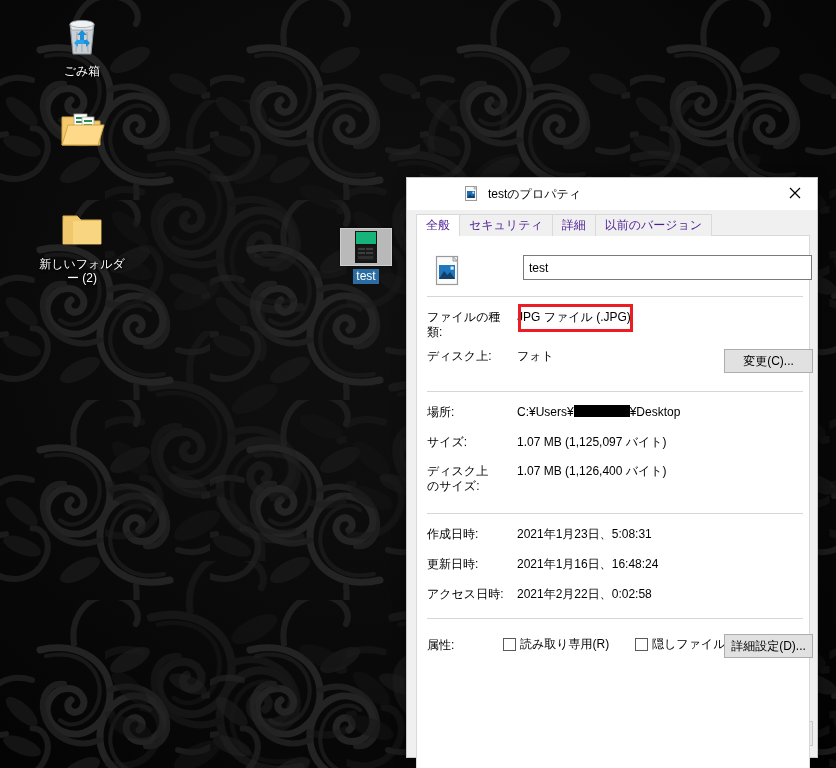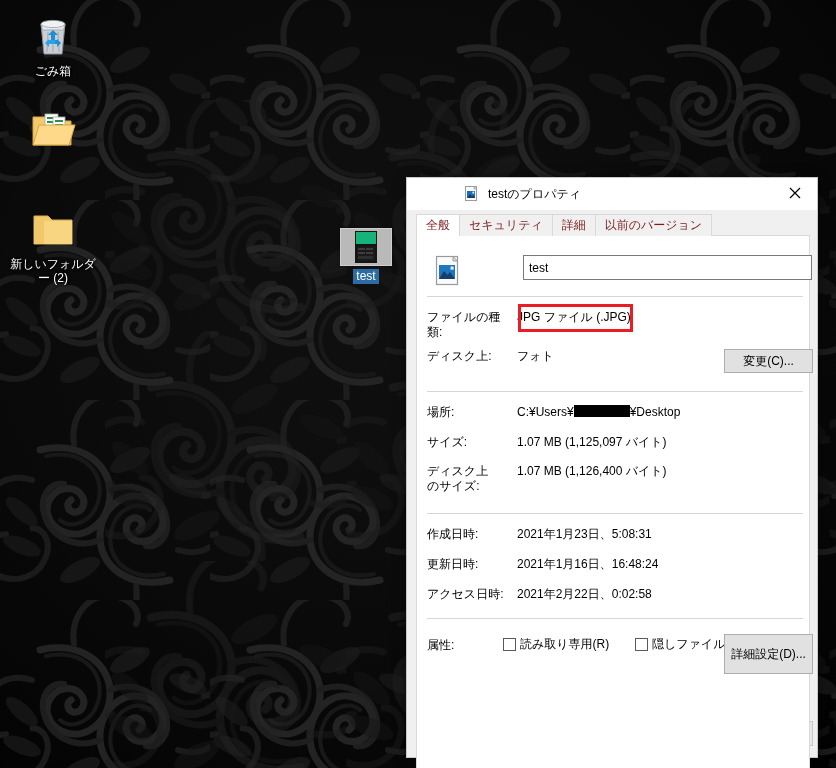--- a/index.html
+++ b/index.html
@@ -26,20 +26,21 @@
   
   .desk-icon {
     position: absolute;
     width: 96px;
     text-align: center;
     color: #ffffff;
     font-size: 12px;
     line-height: 14px;
     text-shadow: 0 0 3px rgba(0,0,0,0.95), 1px 1px 2px rgba(0,0,0,0.95);
     cursor: default;
+    margin-left: 29px;
   }
   .desk-icon .glyph {
     width: 48px; height: 48px;
     margin: 0 auto 4px auto;
     display: block;
   }
   .desk-icon .lbl { display: block; padding: 0 2px; }
 
   #icon-recycle { left: 5px;  top: 12px; }
   #icon-folder1 { left: 5px;  top: 105px; }
@@ -118,21 +119,21 @@
   }
   .tab {
     height: 22px;
     line-height: 21px;
     padding: 0 9px;
     font-size: 12px;
     background: #f0f0f0;
     border: 1px solid #d9d9d9;
     border-bottom: none;
     margin-right: -1px;
-    color: #7f1d1d;
+    color: #4c1d95;
     cursor: default;
     white-space: nowrap;
   }
   .tab.active {
     background: #ffffff;
     border-color: #d9d9d9;
     position: relative;
     z-index: 2;
   }
 
@@ -235,21 +236,21 @@
   .btn.disabled { color: #838383; background: #e8e8e8; border-color: #c8c8c8; }
 
   #btn-change {
     position: absolute;
     left: 297px; top: 0;
     width: 89px; height: 24px;
   }
   #btn-advanced {
     position: absolute;
     left: 297px; top: -4px;
-    width: 89px; height: 40px;
+    width: 89px; height: 24px;
   }
 
   
   .cbwrap {
     position: absolute;
     display: flex; align-items: center;
     font-size: 12px;
     cursor: default;
   }
   .cbox {

